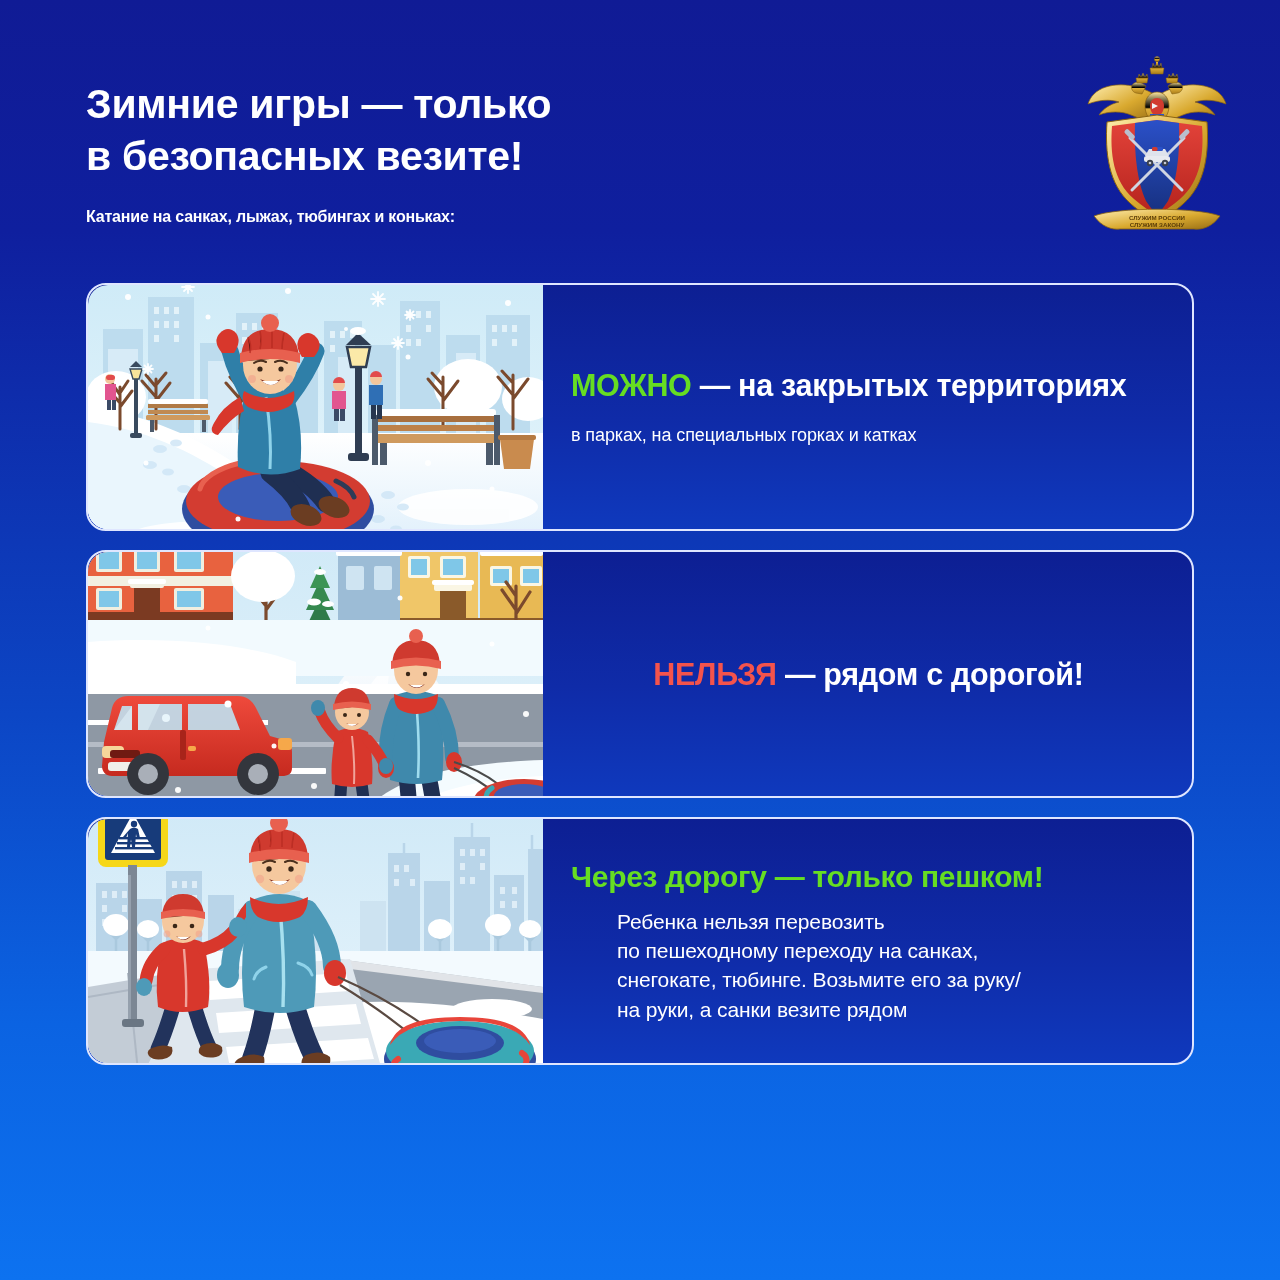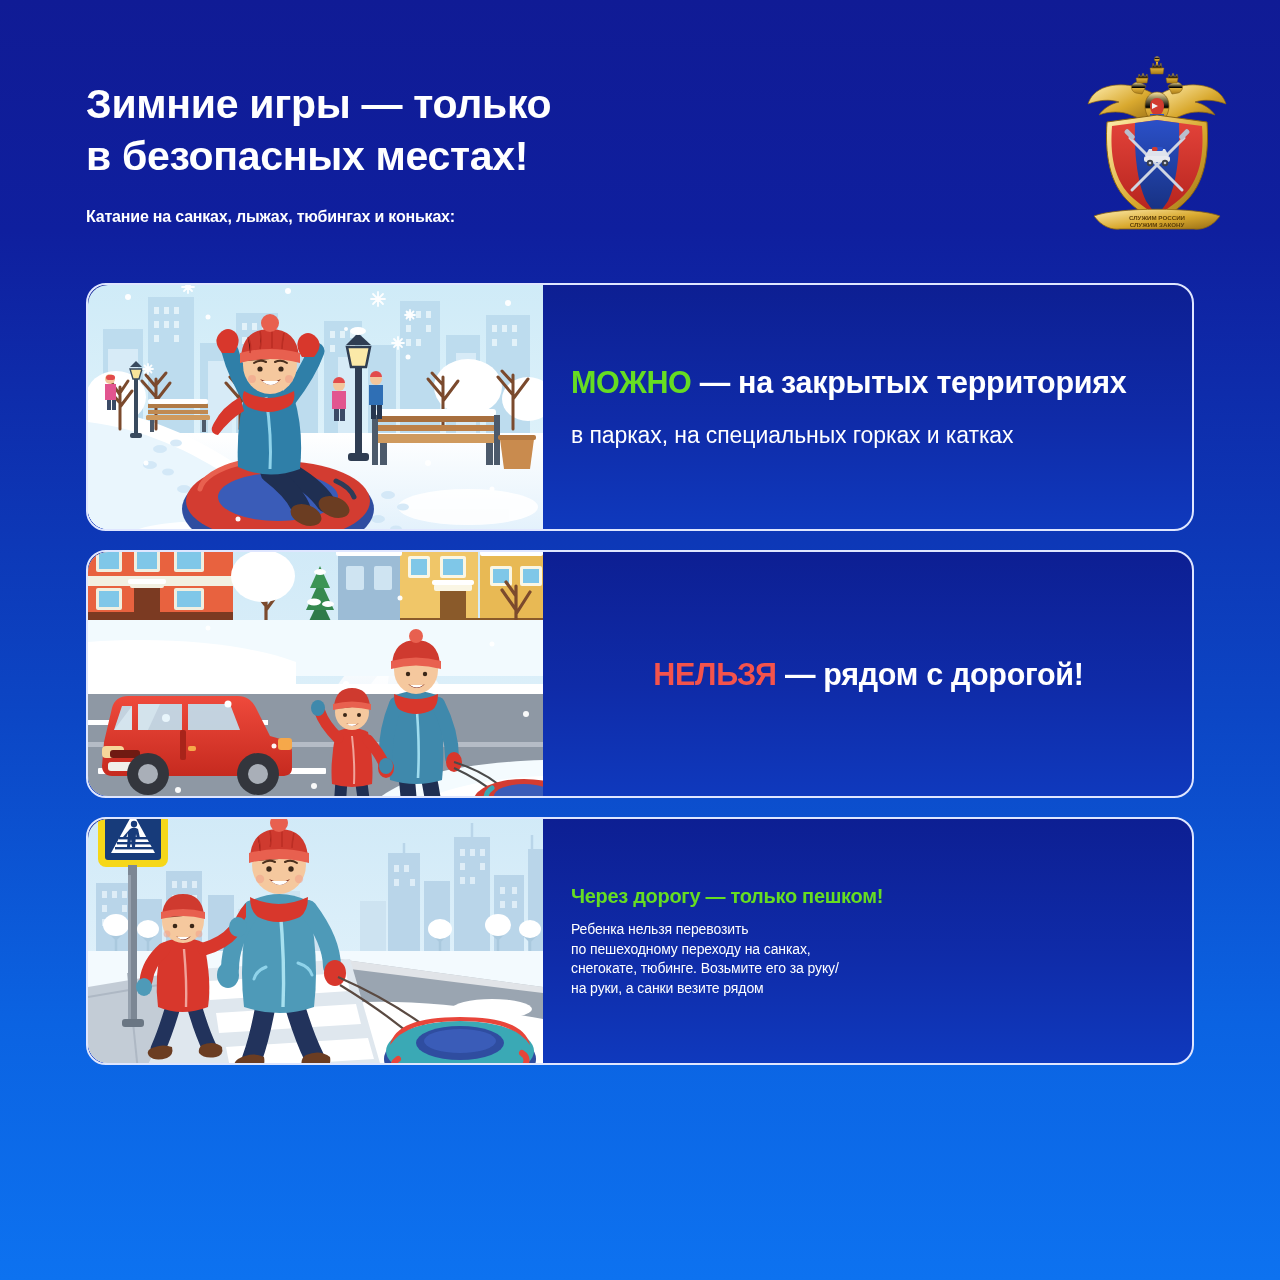--- a/index.html
+++ b/index.html
@@ -44,36 +44,36 @@
   .card-body{
     flex:1; display:flex; flex-direction:column; justify-content:center;
     padding:0 26px 0 28px;
   }
   .card-head{
     font-size:30.5px; font-weight:700; line-height:1.26; color:#ffffff;
     letter-spacing:-0.3px;
   }
   .card-head .kw-yes{ color:#66dd22; }
   .card-head .kw-no{ color:#f4534c; }
-  .card-head.all-green{ color:#66dd22; font-size:20px; }
+  .card-head.all-green{ color:#66dd22; font-size:30px; }
   .card-sub{
-    margin-top:19px; color:#ffffff; font-size:23px; font-weight:400;
+    margin-top:19px; color:#ffffff; font-size:18px; font-weight:400;
     line-height:1.33; white-space:pre-line; letter-spacing:-0.1px;
   }
-  .card-sub.tight{ margin-top:11px; font-size:14px; line-height:1.39; }
+  .card-sub.tight{ margin-top:11px; font-size:21px; line-height:1.39;margin-left:46px; }
   .card.center .card-body{ justify-content:center;text-align:center; }
 </style>
 </head>
 <body>
 
 <div class="page">
 
   <div class="header">
     <div class="title">Зимние игры — только
-в безопасных местах!</div>
+в безопасных везите!</div>
     <div class="subtitle">Катание на санках, лыжах, тюбингах и коньках:</div>
   </div>
 
   <div class="emblem">
     <svg viewBox="0 0 170 185" xmlns="http://www.w3.org/2000/svg">
       <defs>
         <linearGradient id="gold" x1="0" y1="0" x2="0" y2="1">
           <stop offset="0%" stop-color="#ffe9a0"></stop>
             <stop offset="45%" stop-color="#e8bc४0"></stop>
           <stop offset="50%" stop-color="#e0b03a"></stop>

